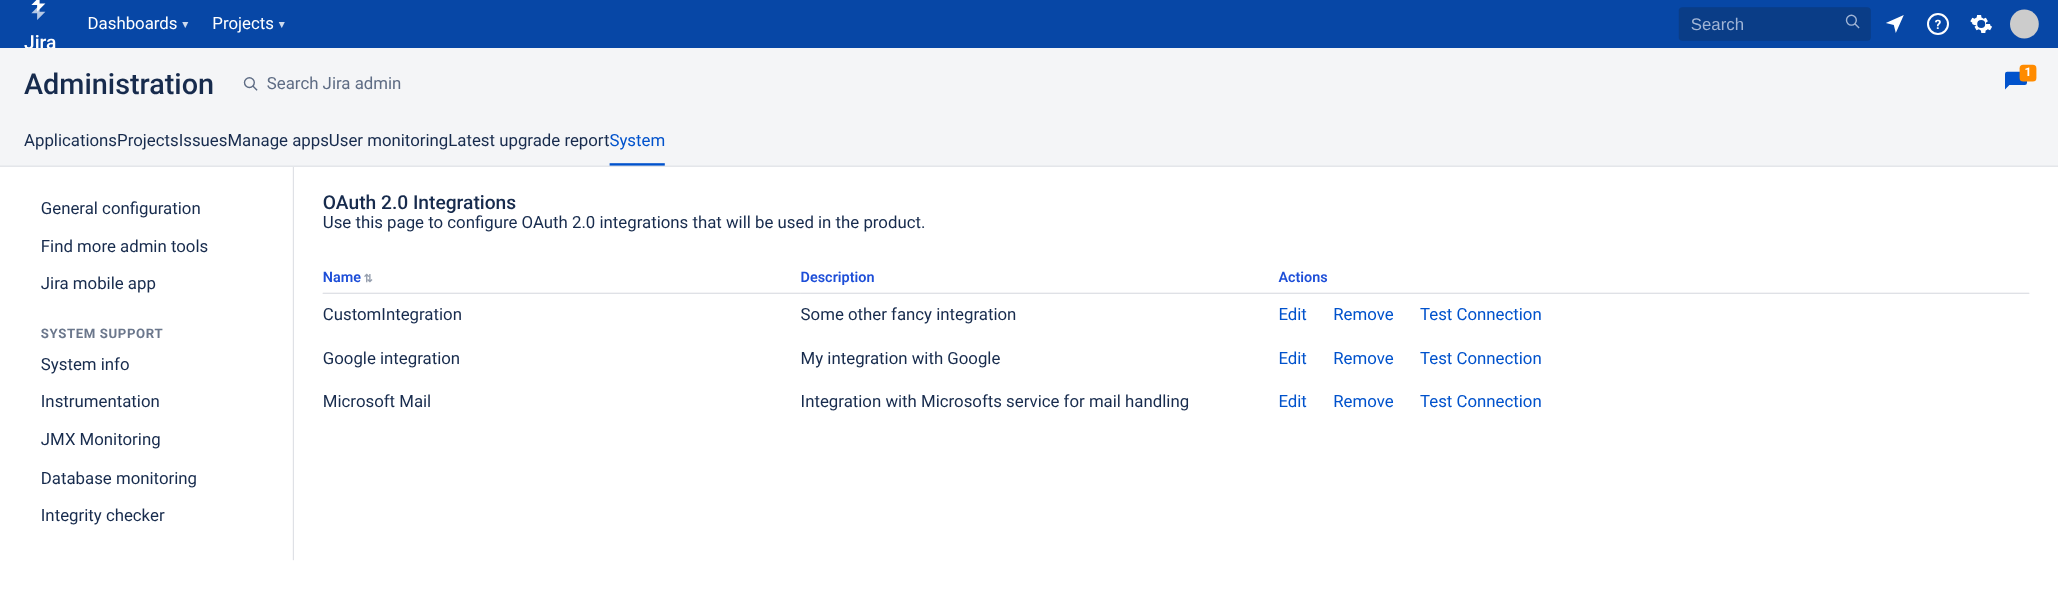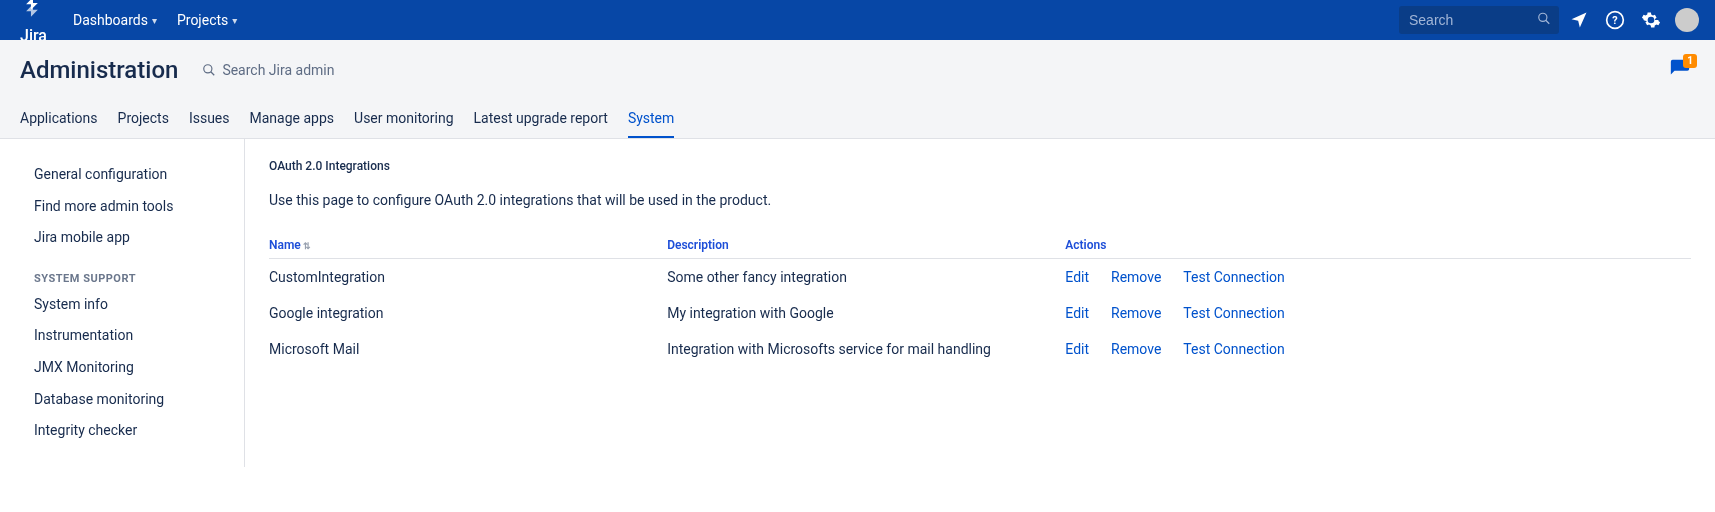--- a/index.html
+++ b/index.html
@@ -25,34 +25,34 @@
     .admin-header { background: #f4f5f7; padding: 16px 20px 0 20px; border-bottom: 1px solid #dfe1e6; position: relative; }
     .admin-top { display: flex; align-items: center; gap: 24px; margin-bottom: 20px; }
     .admin-title { font-size: 24px; font-weight: 500; color: #172B4D; }
     .admin-search { display: flex; align-items: center; gap: 6px; color: #5e6c84; font-size: 14px; cursor: pointer; }
     .admin-search svg { width: 14px; height: 14px; }
     .feedback-icon { position: absolute; right: 24px; top: 18px; cursor: pointer; }
     .feedback-icon svg { width: 22px; height: 22px; fill: #0052CC; }
     .feedback-badge { position: absolute; top: -4px; right: -6px; background: #FF8B00; color: #fff; border-radius: 3px; font-size: 10px; font-weight: 700; padding: 0 4px; line-height: 14px; min-width: 14px; text-align: center; }
 
     
-    .admin-tabs { display: flex; gap: 20px; }
+    .admin-tabs { display: flex; }
     .tab { padding: 6px 0 10px 0; color: #172B4D; font-size: 14px; cursor: pointer; border-bottom: 2px solid transparent; }
     .tab.active { color: #0052CC; border-bottom-color: #0052CC; }
 
     
     .main { display: flex; }
     .sidebar { width: 245px; border-right: 1px solid #dfe1e6; padding: 20px 34px; flex-shrink: 0; }
     .sidebar-item { display: block; padding: 6px 0; color: #172B4D; font-size: 14px; cursor: pointer; line-height: 1.4; }
     .sidebar-group-header { font-size: 11px; font-weight: 700; color: #6b778c; letter-spacing: 0.5px; margin-top: 18px; margin-bottom: 4px; text-transform: uppercase; }
 
     
     .content { flex: 1; padding: 20px 24px; min-width: 0; }
     .content-header { display: flex; align-items: flex-start; justify-content: space-between; }
-    .page-title { font-size: 12px; font-weight: 500; margin-bottom: 19px; }
+    .page-title { font-size: 16px; font-weight: 500; margin-bottom: 0; }
     .page-desc { font-size: 14px; color: #172B4D; margin-bottom: 24px; }
     .btn-primary { background: #0052CC; color: #fff; border: none; padding: 8px 12px; border-radius: 3px; font-size: 14px; cursor: pointer; font-weight: 400; }
 
     
     table { width: 100%; border-collapse: collapse; }
     thead th { text-align: left; font-size: 12px; font-weight: 600; color: #1d4ed8; padding: 6px 8px 6px 0; border-bottom: 1px solid #dfe1e6; }
     thead th.name-col::after { content: " ⇅"; font-size: 9px; color: #97a0af; }
     tbody td { padding: 10px 8px 10px 0; font-size: 14px; vertical-align: middle; }
     .action-link { color: #0052CC; cursor: pointer; margin-right: 22px; }
     .action-link:last-child { margin-right: 0; }

